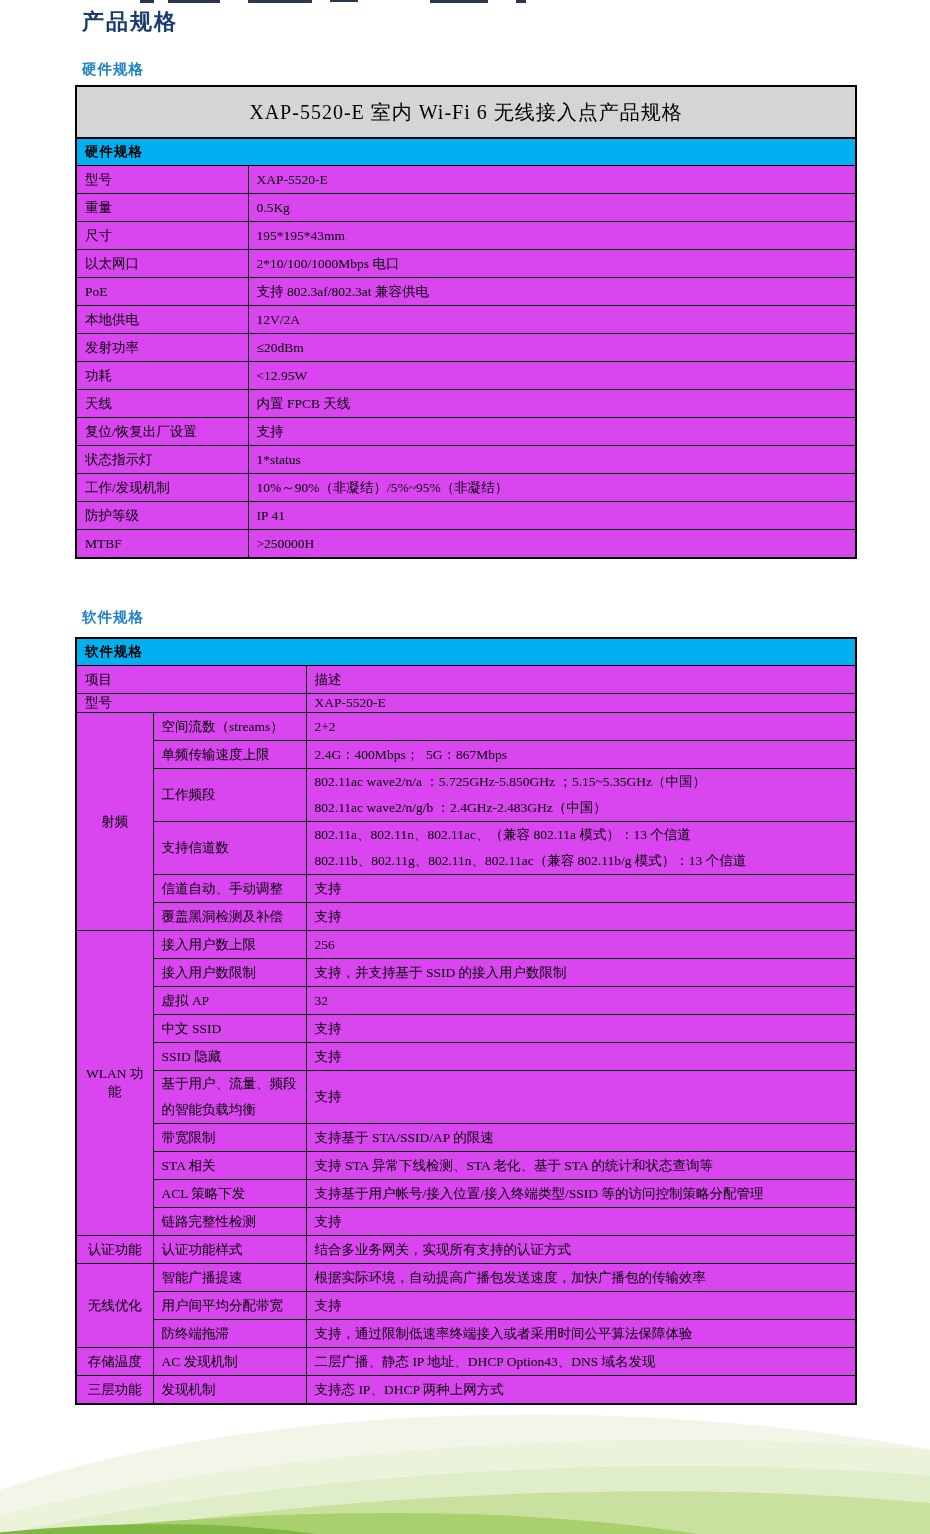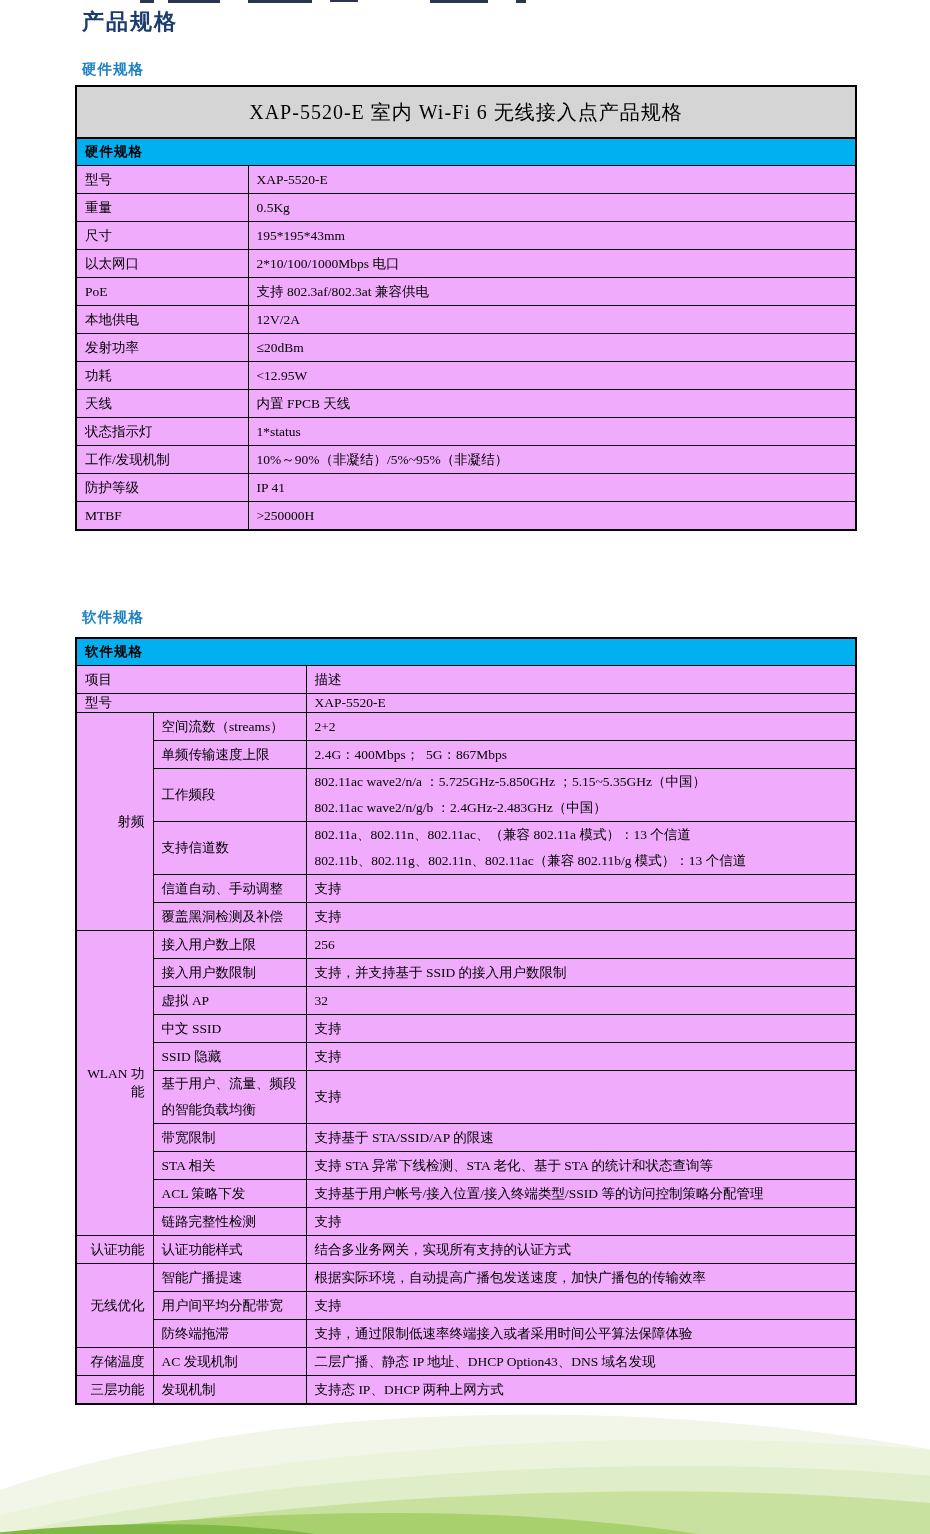--- a/index.html
+++ b/index.html
@@ -16,39 +16,39 @@
   .page-title{
     position:absolute;left:82px;top:7px;font-size:22px;font-weight:bold;color:#1A3C6E;
     letter-spacing:2px;
   }
   .section-label{
     position:absolute;left:82px;font-size:14.5px;font-weight:bold;color:#1E82C4;letter-spacing:1px;
   }
   .section-label.hw{top:60px;}
   .section-label.sw{top:608px;}
 
-  table{border-collapse:collapse;table-layout:fixed;background:#f0abfc;}
+  table{border-collapse:collapse;table-layout:fixed;background:#d946ef;}
   table,td{border:1px solid #000;}
   table{border-width:2px;}
   td{padding:0 8px;font-size:13.5px;vertical-align:middle;overflow:hidden;}
 
   .spec-table{position:absolute;left:75px;width:780px;}
   .spec-table.hw{top:85px;}
   .spec-table.sw{top:637px;}
 
   .title-row td{
     height:50px;background:#D5D5D5;text-align:center;font-size:20px;
     border-bottom-width:2px;letter-spacing:1px;
   }
   .band-row td{
     height:26px;background:#00B0F0;font-weight:bold;font-size:13.5px;letter-spacing:1px;
   }
   .hw-lbl,.hw-val,.sw-item,.sw-desc,.sw-head{height:27px;}
   .hw-val,.sw-desc,.cell-line{white-space:pre-wrap;}
-  .sw-group{text-align:right;margin-left:15px;}
+  .sw-group{text-align:center;margin-left:15px;}
   .cell-line{line-height:26px;}
 
   
   .waves{position:absolute;left:0;bottom:0;width:930px;height:132px;overflow:hidden;}
   .wave{position:absolute;border-radius:50%;}
   .wR {width:1700px;height:620px;left:-240px;top:14px; background:#F1F6E8;transform:rotate(2.2deg);}
   .w1 {width:1700px;height:430px;left:-290px;top:40px; background:#EBF3DB;transform:rotate(-2.2deg);}
   .w2 {width:1800px;height:450px;left:-380px;top:68px; background:#DFEDC8;transform:rotate(-2.8deg);}
   .w3 {width:1850px;height:440px;left:-470px;top:95px; background:#C9E19F;transform:rotate(-3.2deg);}
   .w4 {width:1500px;height:360px;left:-560px;top:118px;background:#A8D06C;transform:rotate(-4deg);}
@@ -116,20 +116,24 @@
         </tr>
         <tr>
           <td class="hw-lbl">功耗</td>
           <td class="hw-val">&lt;12.95W</td>
         </tr>
         <tr>
           <td class="hw-lbl">天线</td>
           <td class="hw-val">内置 FPCB 天线</td>
         </tr>
         <tr>
+          <td class="hw-lbl">复位/恢复出厂设置</td>
+          <td class="hw-val">支持</td>
+        </tr>
+        <tr>
           <td class="hw-lbl">状态指示灯</td>
           <td class="hw-val">1*status</td>
         </tr>
         <tr>
           <td class="hw-lbl">工作/发现机制</td>
           <td class="hw-val">10%～90%（非凝结）/5%~95%（非凝结）</td>
         </tr>
         <tr>
           <td class="hw-lbl">防护等级</td>
           <td class="hw-val">IP 41</td>

